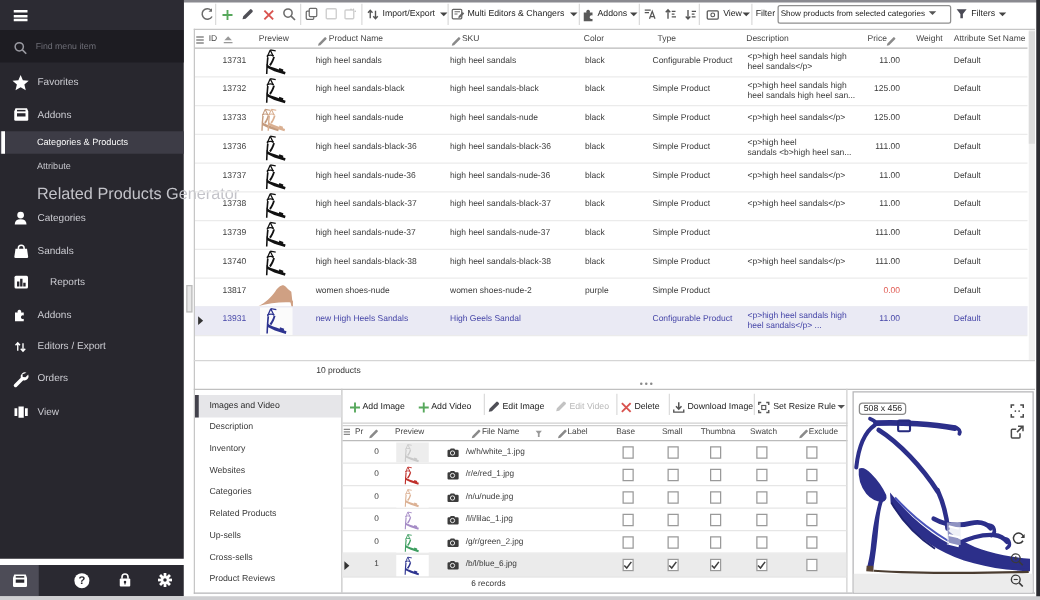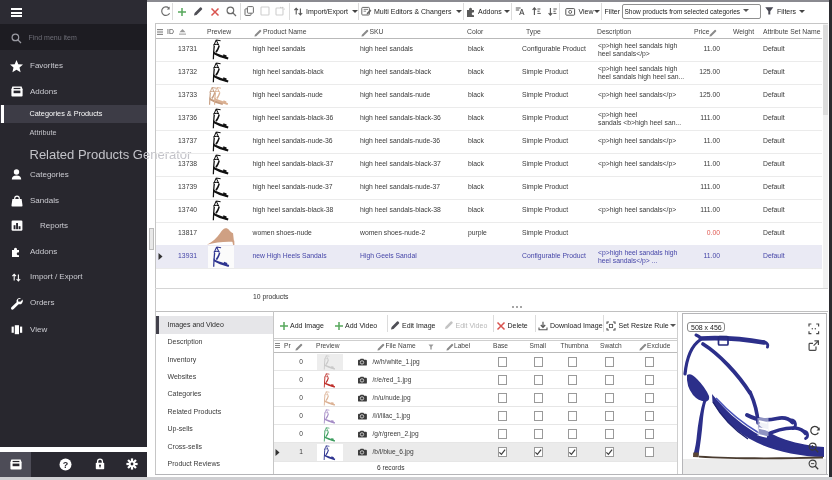--- a/index.html
+++ b/index.html
@@ -201,21 +201,21 @@
       <use href="#chart"></use>
     </svg>
 <div class="t" style="left:40px;top:221.4px;font-size:8px;color:#ccccd2">Reports</div>
 <svg style="left:11.0px;top:246.0px" width="11" height="11" viewBox="0 0 11 11" color="#fff">
       <use href="#puz"></use>
     </svg>
 <div class="t" style="left:30px;top:246.9px;font-size:8px;color:#ccccd2">Addons</div>
 <svg style="left:11.0px;top:271.5px" width="11" height="11" viewBox="0 0 11 11" color="#fff">
       <use href="#updown"></use>
     </svg>
-<div class="t" style="left:30px;top:272.4px;font-size:8px;color:#ccccd2">Import / Export</div>
+<div class="t" style="left:30px;top:272.4px;font-size:8px;color:#ccccd2">Editors / Export</div>
 <svg style="left:10.0px;top:296.5px" width="13" height="13" viewBox="0 0 13 13" color="#fff">
       <use href="#wrench"></use>
     </svg>
 <div class="t" style="left:30px;top:298.4px;font-size:8px;color:#ccccd2">Orders</div>
 <svg style="left:10.5px;top:324.0px" width="12" height="11" viewBox="0 0 12 11" color="#fff">
       <use href="#vcols"></use>
     </svg>
 <div class="t" style="left:30px;top:324.9px;font-size:8px;color:#ccccd2">View</div>
 <div class="t" style="left:29.5px;top:109.2px;font-size:7.3px;color:#fafafa">Categories &amp; Products</div>
 <div class="t" style="left:29.5px;top:128.2px;font-size:7.3px;color:#c3c3c9">Attribute</div>

